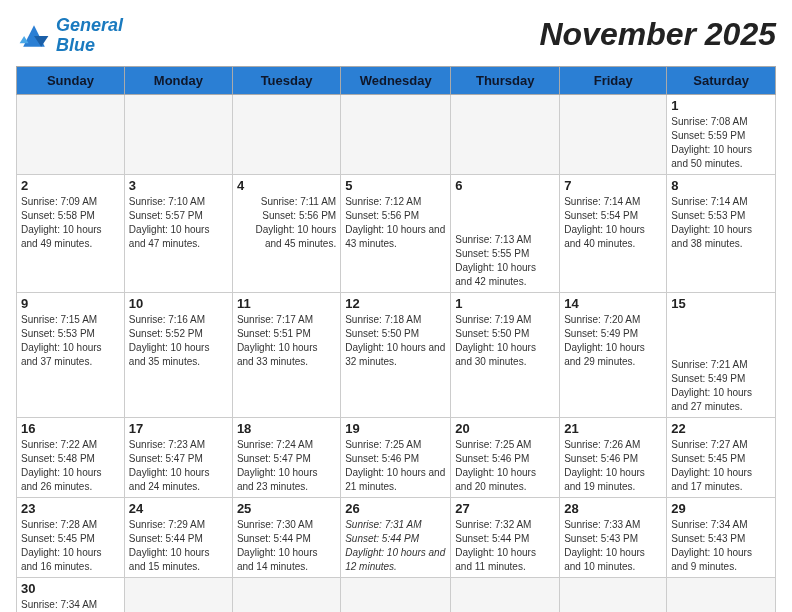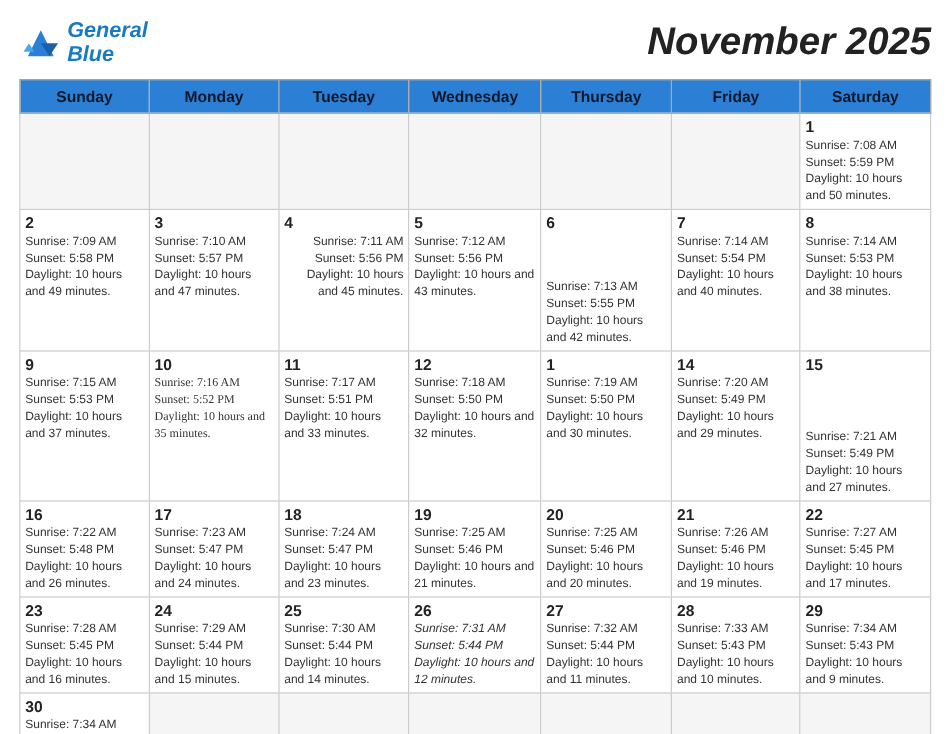--- a/index.html
+++ b/index.html
@@ -186,21 +186,21 @@
         </tr>
         <tr>
           <td>
             <span class="day-num">9</span>
             <div class="day-info" style="white-space: pre-line;">Sunrise: 7:15 AM
 Sunset: 5:53 PM
 Daylight: 10 hours and 37 minutes.</div>
           </td>
           <td>
             <span class="day-num">10</span>
-            <div class="day-info" style="white-space: pre-line; font-family: Liberation Serif, serif;">Sunrise: 7:16 AM
+            <div class="day-info" style="white-space: pre-line;">Sunrise: 7:16 AM
 Sunset: 5:52 PM
 Daylight: 10 hours and 35 minutes.</div>
           </td>
           <td>
             <span class="day-num">11</span>
             <div class="day-info" style="white-space: pre-line;">Sunrise: 7:17 AM
 Sunset: 5:51 PM
 Daylight: 10 hours and 33 minutes.</div>
           </td>
           <td>

